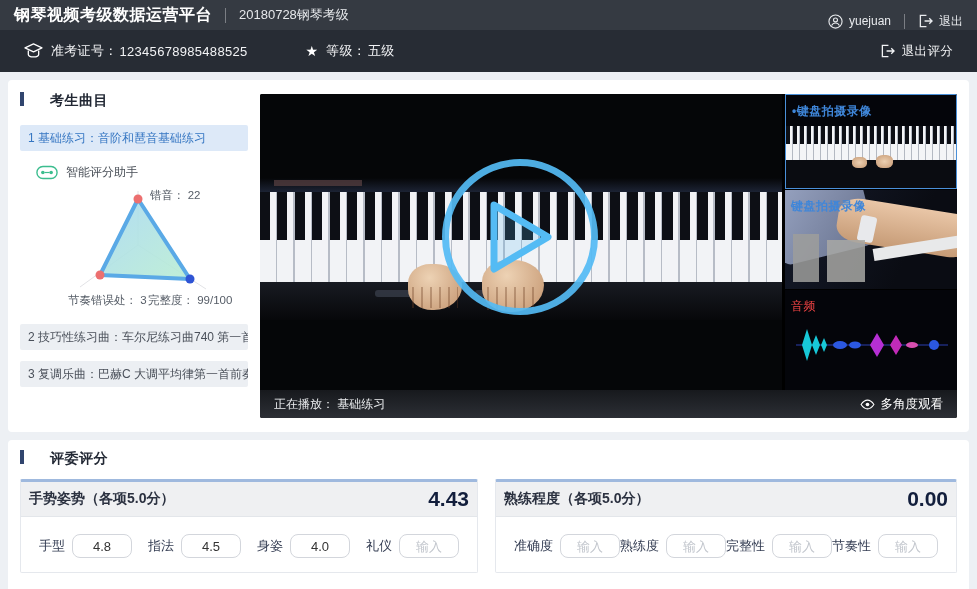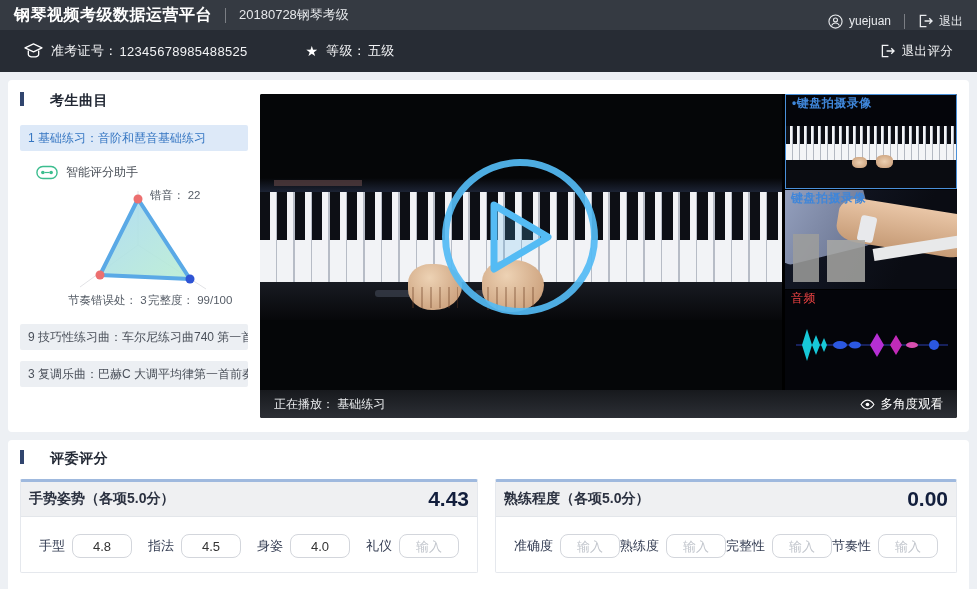--- a/index.html
+++ b/index.html
@@ -68,21 +68,21 @@
   .hand { position:absolute; background:radial-gradient(circle at 40% 30%,#edd2b4,#c3946e);
     border-radius:46% 54% 58% 50%; }
   .hand::after { content:""; position:absolute; left:8%; right:8%; bottom:4%; height:45%;
     background:repeating-linear-gradient(90deg,rgba(110,64,36,.35) 0 2px,transparent 2px 9px); }
   .play-btn { position:absolute; left:182px; top:65px; width:156px; height:156px;
     border:7px solid rgba(84,187,244,.92); border-radius:50%;
     display:flex; align-items:center; justify-content:center; cursor:pointer; }
 
   .side-col { position:absolute; right:0; top:0; width:172px; height:296px; }
   .thumb { position:relative; width:100%; overflow:hidden; cursor:pointer; background:#04050a; }
-  .thumb-label { position:absolute; left:6px; top:0; z-index:3; font-size:12px;
+  .thumb-label { position:absolute; left:6px; top:8px; z-index:3; font-size:12px;
     color:#3f86d9; font-weight:bold; letter-spacing:.5px; }
   .thumb1 { height:95px; border:1px solid #4a90d9; }
   .t1-keys { top:31px; height:34px; }
   .t1-keys .whites { background:repeating-linear-gradient(90deg,#f4f5f7 0 6px,#b4b9c2 6px 7px); }
   .t1-keys .blacks { background:repeating-linear-gradient(90deg,#0d0f15 0 4px,rgba(0,0,0,0) 4px 7px); }
   .t1-body { position:absolute; left:0; right:0; top:65px; bottom:0; background:#0a0c11; }
   .t1-hand { position:absolute; background:radial-gradient(#ecd0b2,#c79a74); border-radius:40%; }
   .thumb2 { height:99px; margin-top:1px; background:linear-gradient(115deg,#151b2b,#0a0c13 70%); }
   .t2-shirt { position:absolute; left:-12px; top:-8px; width:96px; height:74px;
     background:linear-gradient(135deg,#9aa6c4,#66708c); transform:rotate(-14deg); border-radius:10px; }
@@ -211,21 +211,21 @@
         <polygon points="118,16 80,92 170,96" fill="url(#radfill)" stroke="#5aa9e6" stroke-width="4" stroke-linejoin="round"></polygon>
         <circle cx="118" cy="16" r="4.5" fill="#ec6f6f"></circle>
         <circle cx="80" cy="92" r="4.5" fill="#ec6f6f"></circle>
         <circle cx="170" cy="96" r="4.5" fill="#2f54d4"></circle>
         <text x="130" y="16">错音： 22</text>
         <text x="48" y="121">节奏错误处： 3</text>
         <text x="128" y="121">完整度： 99/100</text>
       </svg>
     </div>
 
-    <div class="song-item">9 技巧性练习曲：车尔尼练习曲740 第一首</div>
+    <div class="song-item">2 技巧性练习曲：车尔尼练习曲740 第一首</div>
     <div class="song-item">3 复调乐曲：巴赫C 大调平均律第一首前奏曲</div>
   </aside>
 
   <div class="video-area">
 
     <div class="video-main">
       <div class="mv-sheen"></div>
       <div class="mv-redstrip"></div>
       <div class="keys mv-keys">
         <div class="whites"></div>

